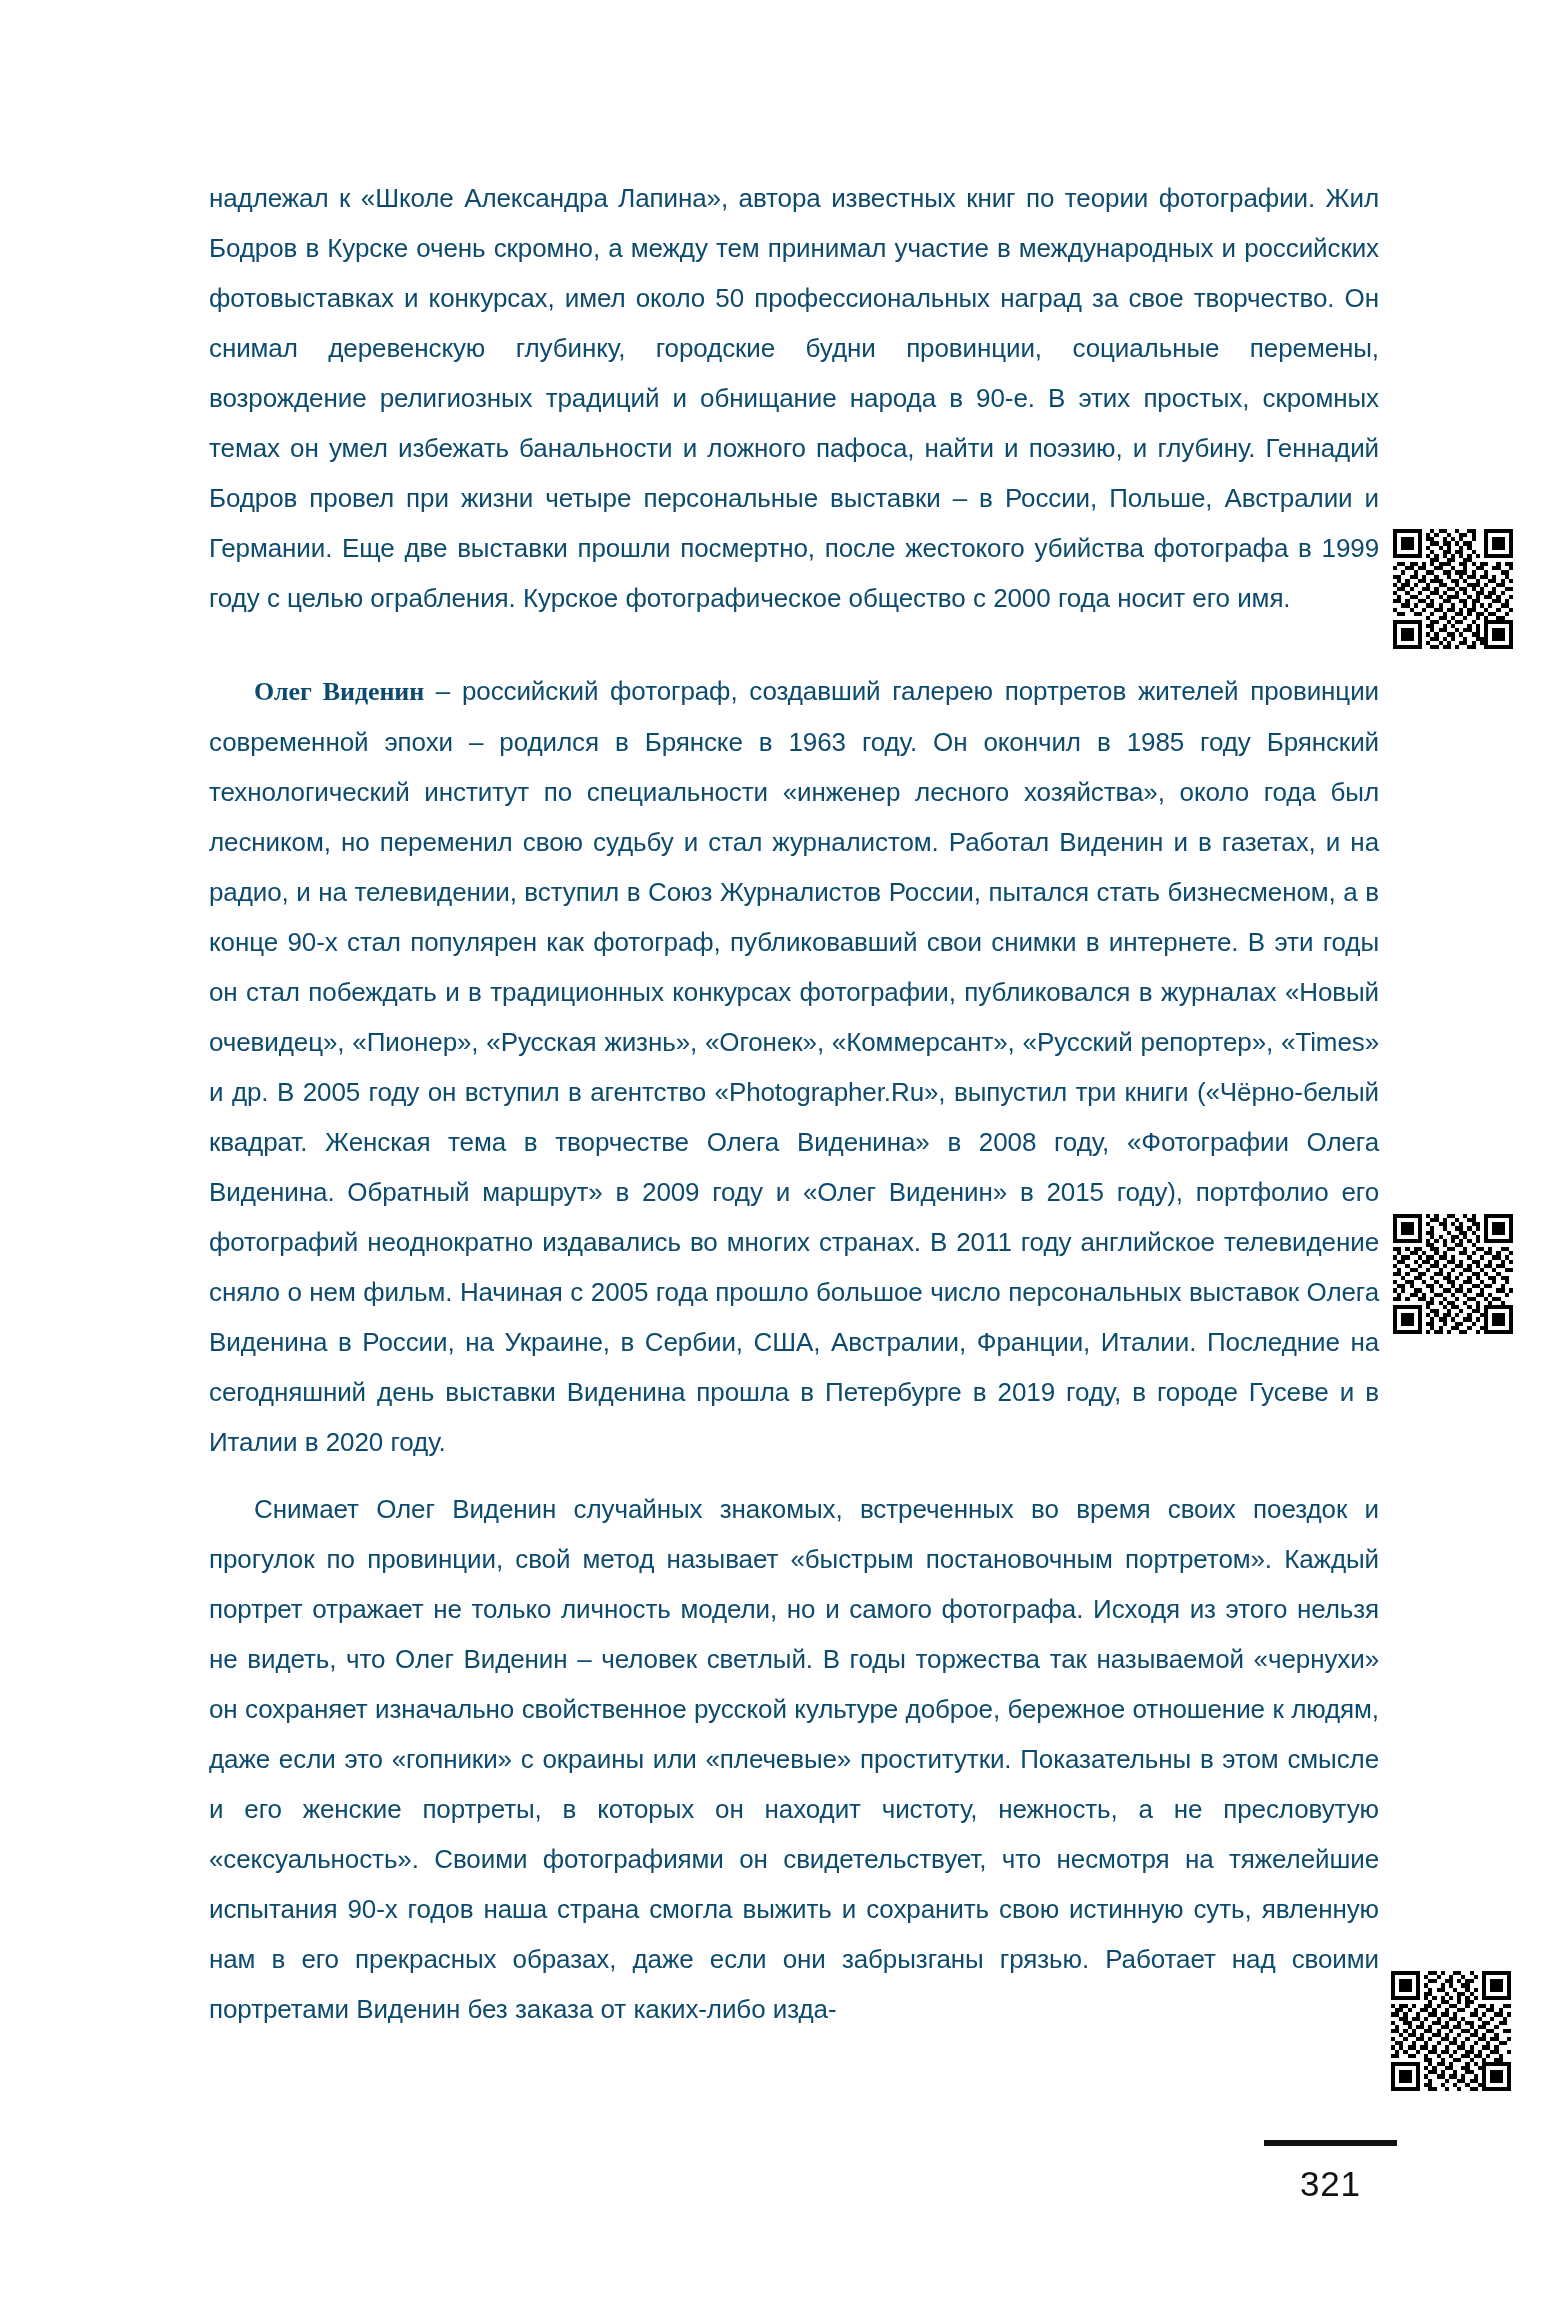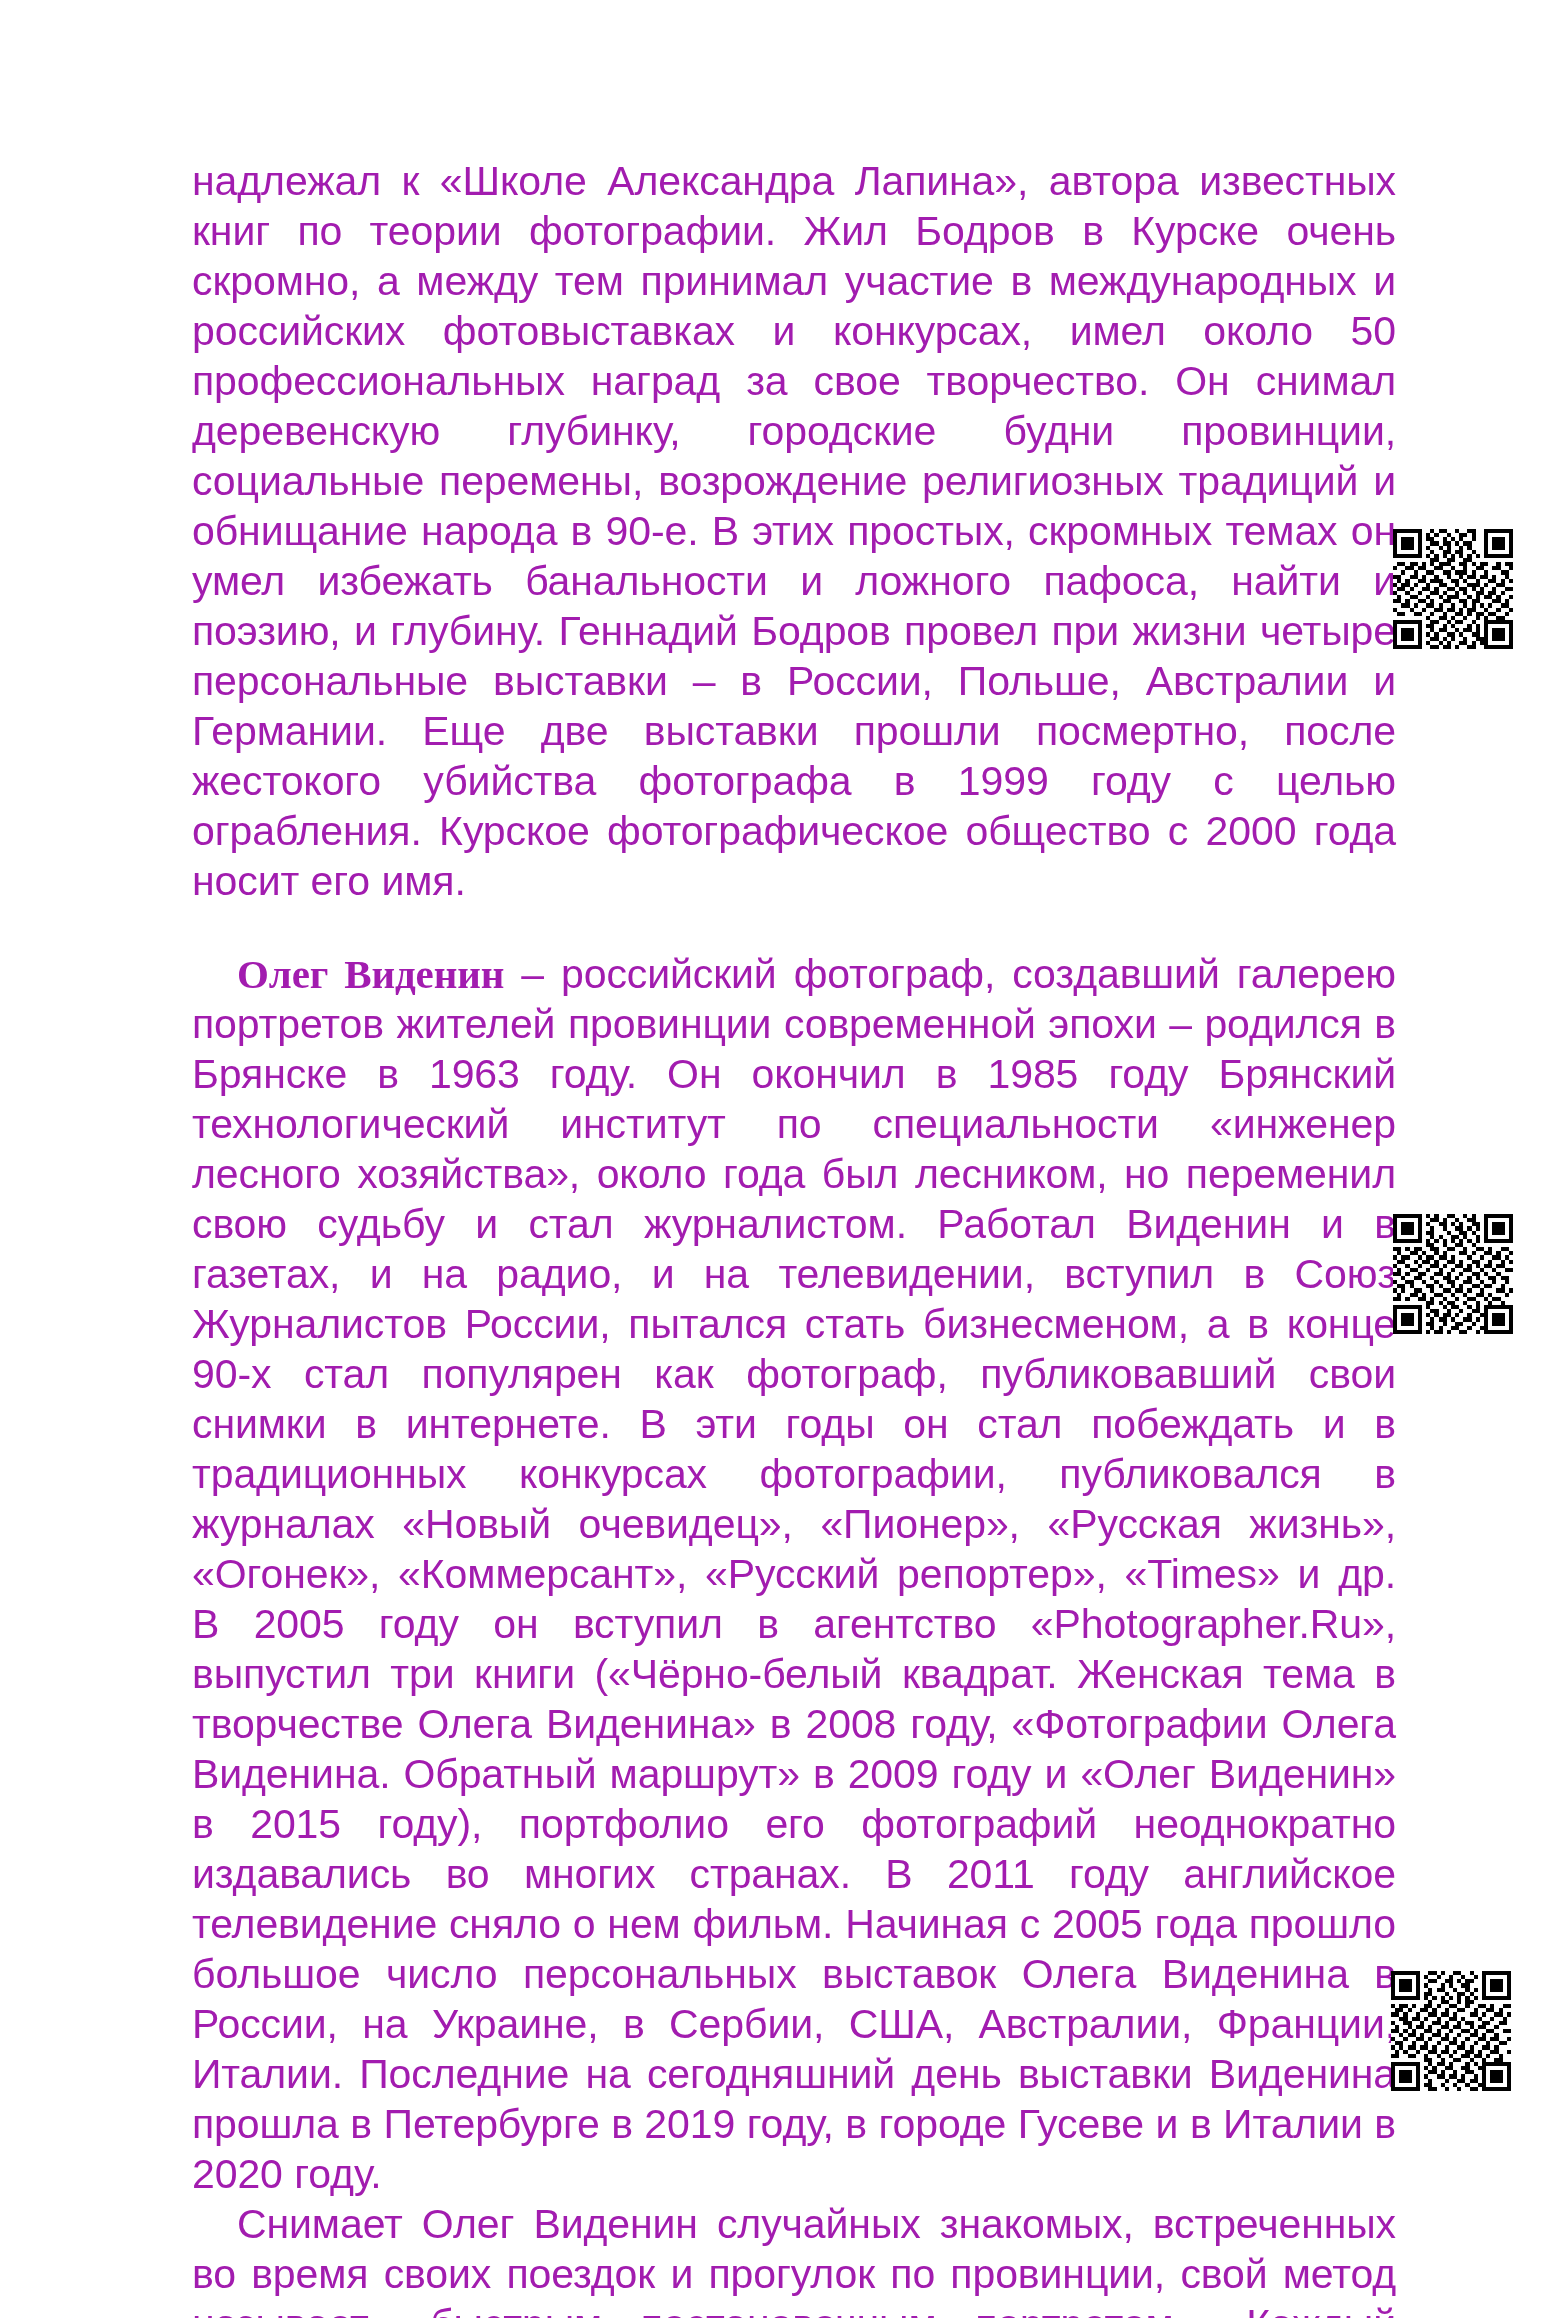--- a/index.html
+++ b/index.html
@@ -17,28 +17,28 @@
     font-family: "Liberation Sans", "DejaVu Sans", sans-serif;
     color: #000000;
   }
   .text-column {
     position: absolute;
     left: 192px;
     top: 156px;
     width: 1204px;
   }
   p.para {
-    margin: 0;
+    margin: 17px;
     text-align: justify;
     text-justify: inter-word;
-    font-size: 41px;
+    font-size: 26px;
     line-height: 50px;
     letter-spacing: -0.1px;
     word-spacing: 0.2px;
-    color: #a21caf;
+    color: #0c4a6e;
     hyphens: manual;
   }
   p.para.indented {
     text-indent: 45px;
   }
   p.gap-before {
     margin-top: 43px;
   }
   .lead {
     font-weight: bold;
@@ -896,15 +896,19 @@
         <rect x="0" y="28" width="7" height="1"></rect>
           <rect x="9" y="28" width="2" height="1"></rect>
           <rect x="13" y="28" width="1" height="1"></rect>
           <rect x="16" y="28" width="1" height="1"></rect>
           <rect x="19" y="28" width="2" height="1"></rect>
           <rect x="22" y="28" width="7" height="1"></rect>
       </g>
     </svg>
   </div>
 
+  <div class="footer">
+    <div class="footer-rule"></div>
+    <div class="page-number">321</div>
+  </div>
 
 </div>
 
 
 </body></html>

